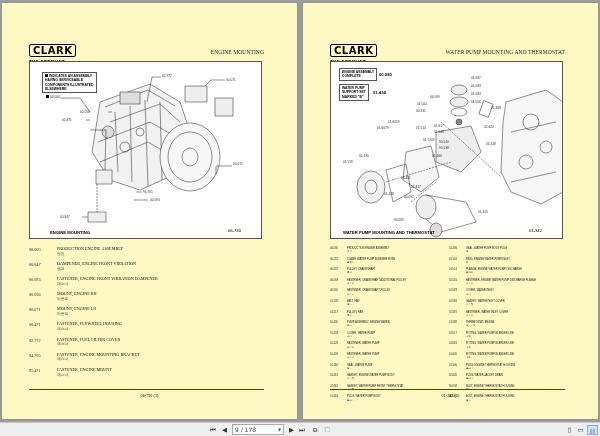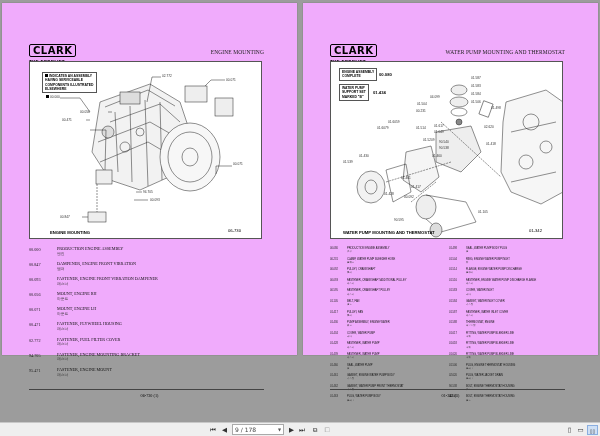--- a/index.html
+++ b/index.html
@@ -1,21 +1,21 @@
 <!DOCTYPE html>
 <html><head>
 <meta charset="utf-8">
 <style>
   * { box-sizing: border-box; margin: 0; padding: 0; }
   html, body { width: 600px; height: 436px; overflow: hidden; background: #9a9a9a; }
   body { font-family: "Liberation Serif", serif; position: relative; }
 
   .viewer { position: absolute; left: 0; top: 0; width: 600px; height: 422px; background: #9c9c9c; }
   .page {
-    position: absolute; top: 3px; width: 295px; height: 352px; background: #f0abfc;
+    position: absolute; top: 3px; width: 295px; height: 416px; background: #fef9c3;
     box-shadow: 0 0 1px #666;
   }
   .page.left { left: 2px; }
   .page.right { left: 303px; width: 295px; }
 
   .logo { position: absolute; left: 27px; top: 37px; }
   .logo-box {
     border: 1.5px solid #000; border-radius: 2px; padding: 0 3px;
     font-family: "DejaVu Sans", sans-serif; font-weight: bold; font-size: 10px;
     line-height: 11px; letter-spacing: 0.5px; display: inline-block;

